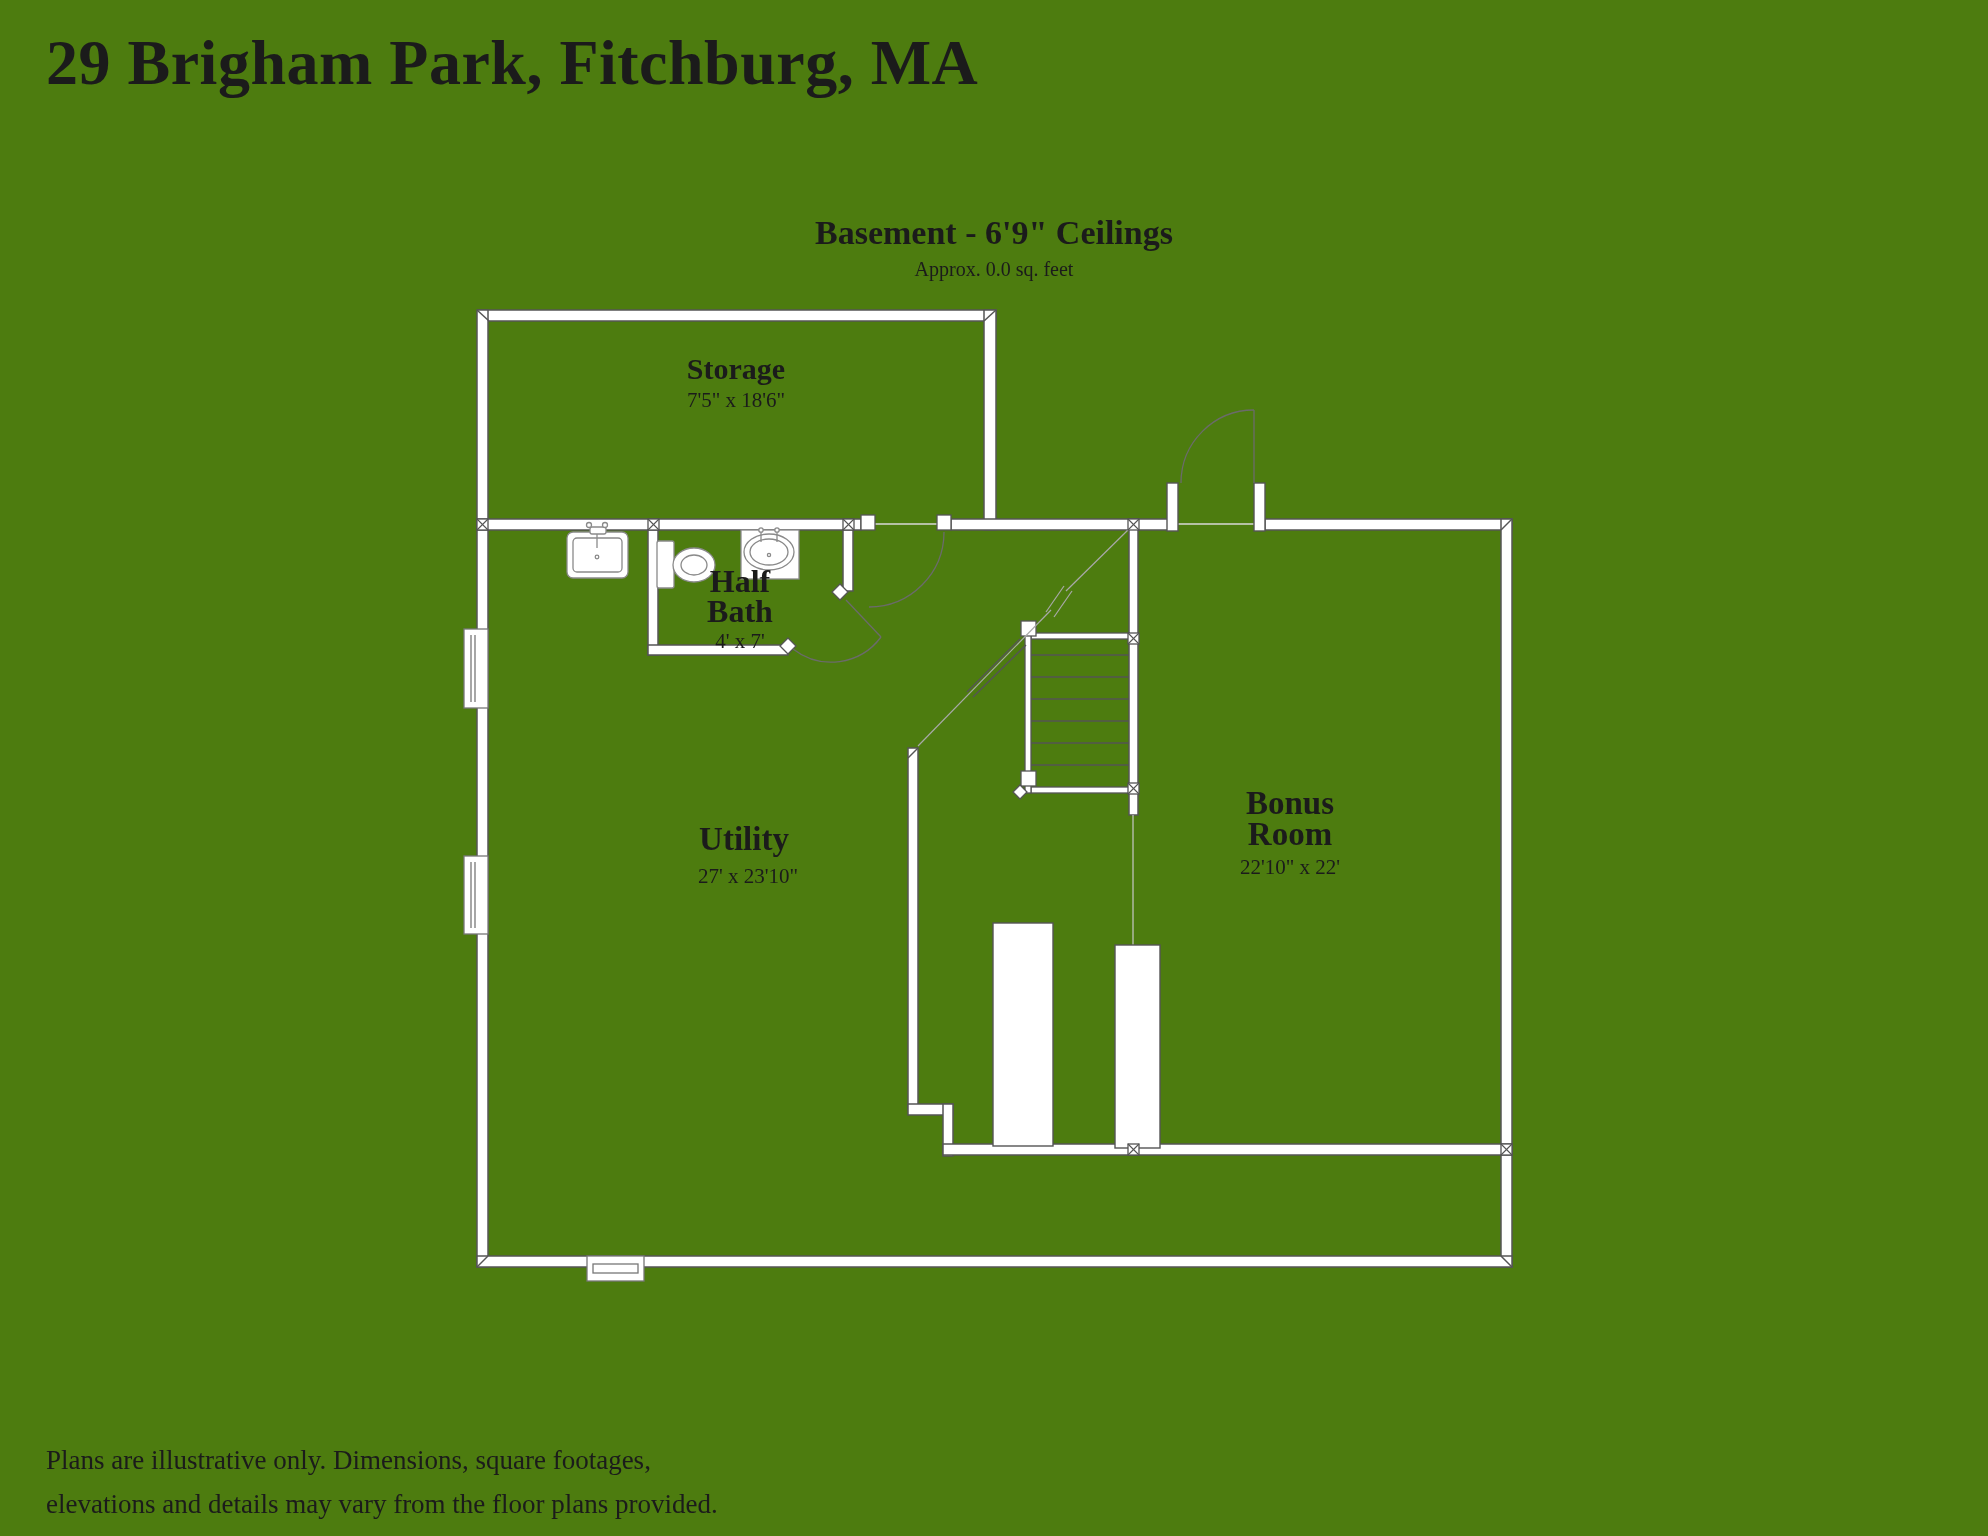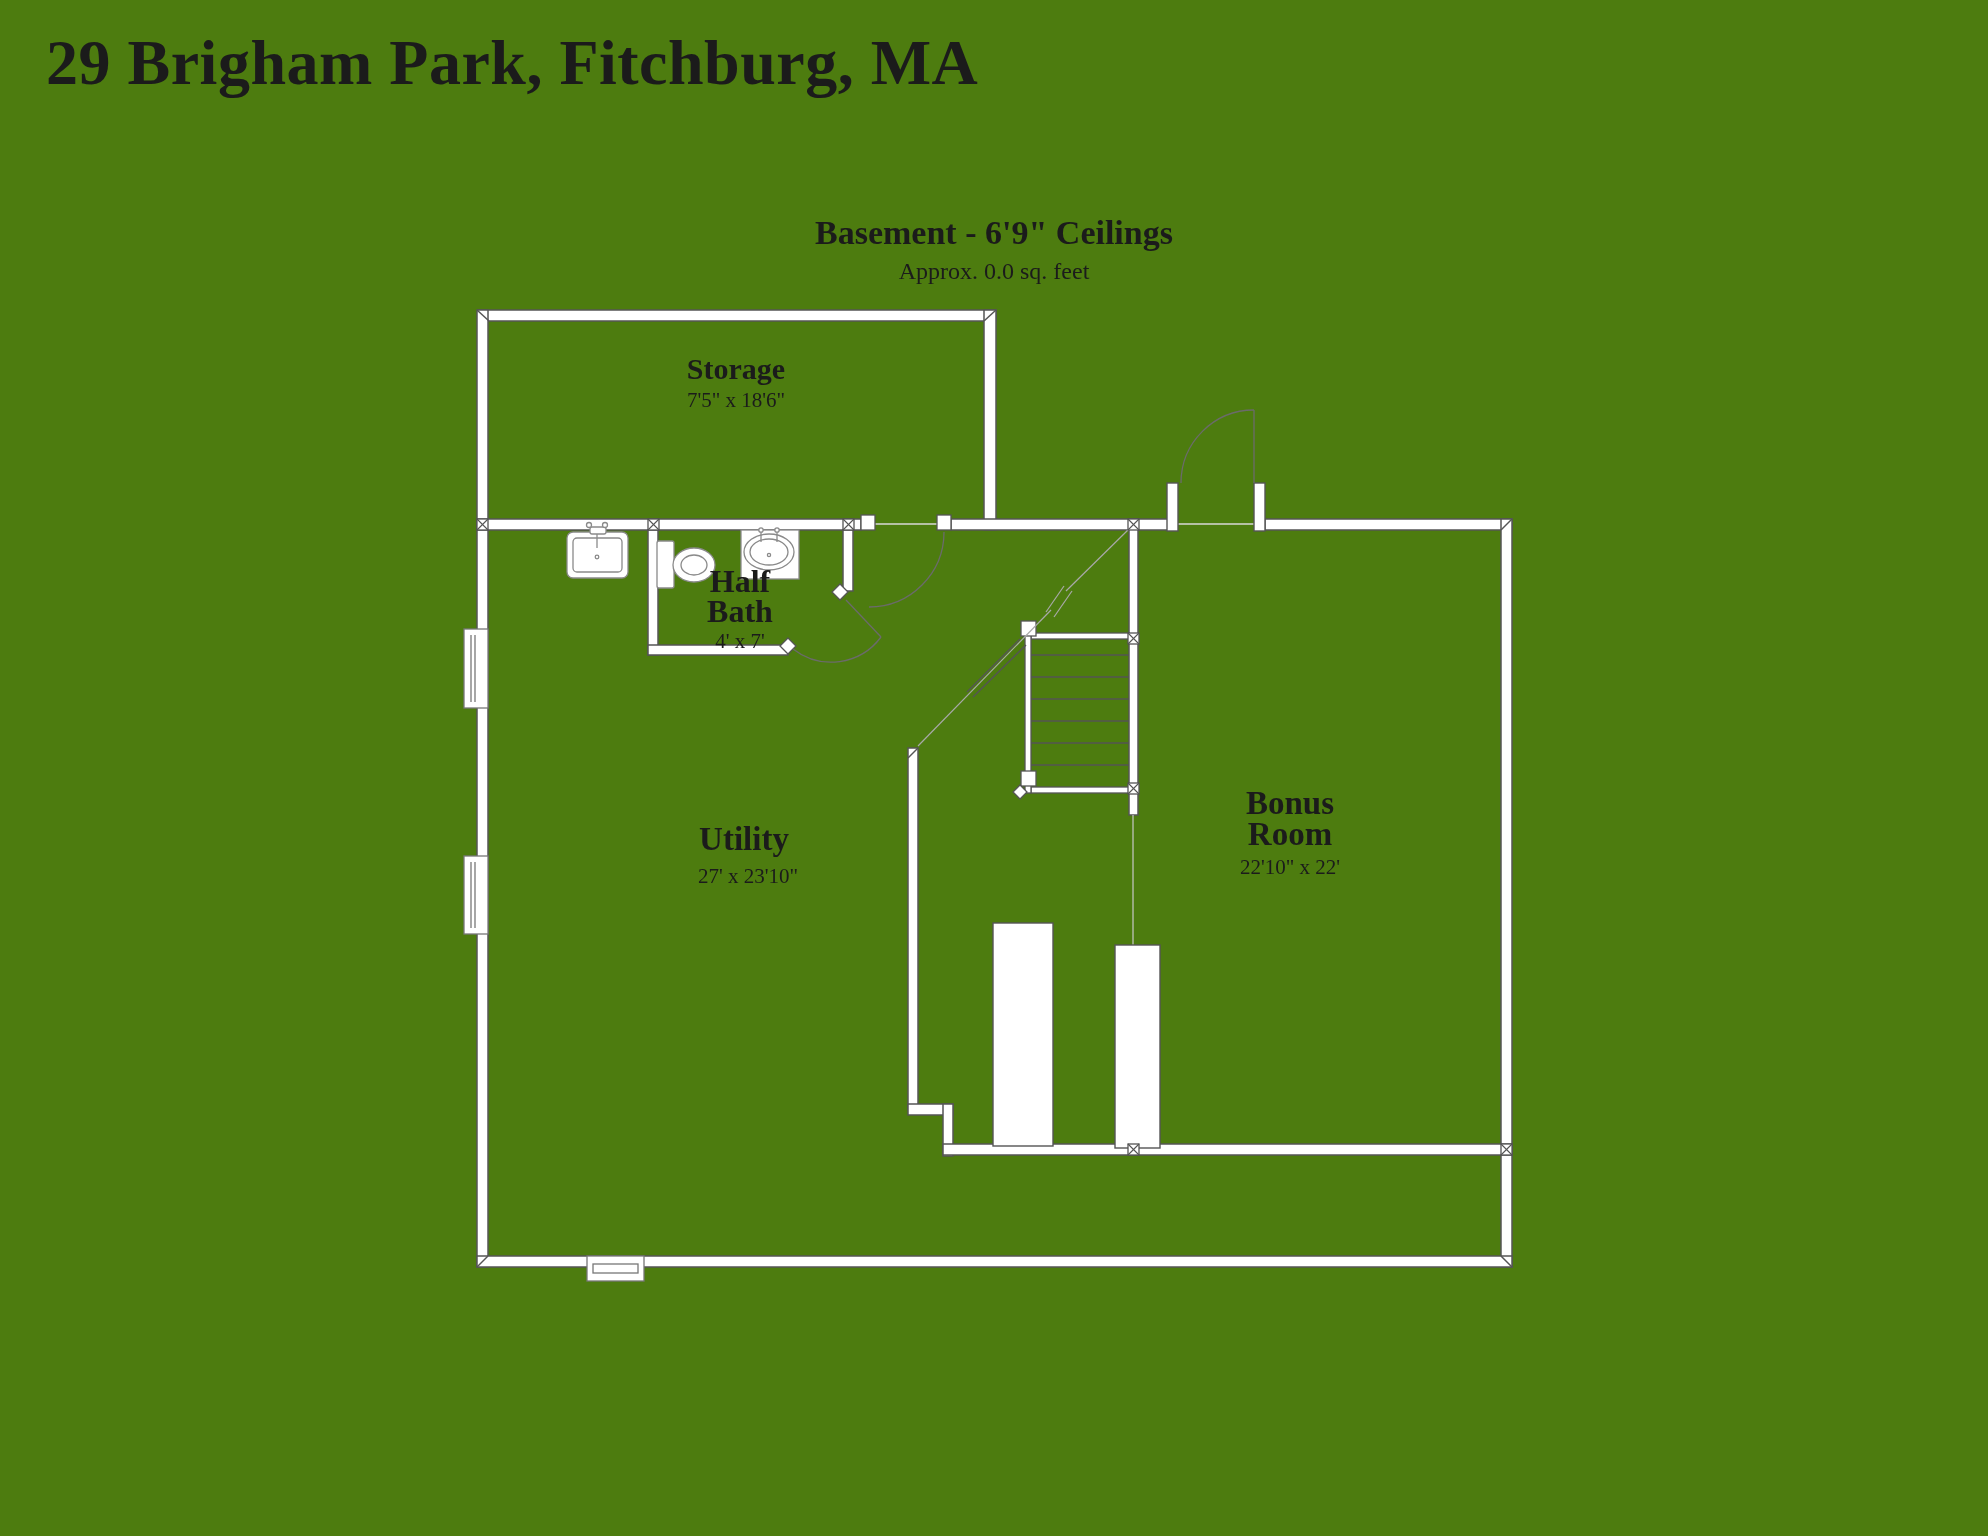--- a/index.html
+++ b/index.html
@@ -3,21 +3,21 @@
 <meta charset="utf-8">
 <style>
   html,body{margin:0;padding:0;background:#ffffff;}
   #page{position:relative;width:1988px;height:1536px;background:#4d7c0f;overflow:hidden;
         font-family:"Liberation Serif", serif;color:#1b1b1b;}
   #plan-svg{position:absolute;left:0;top:0;}
   .txt{position:absolute;white-space:nowrap;color:#1b1b1b;}
   .center{transform:translateX(-50%);text-align:center;}
   .page-title{left:46px;top:26px;font-size:64px;font-weight:700;letter-spacing:0.5px;}
   .plan-heading{left:994px;top:214px;font-size:34px;font-weight:700;}
-  .plan-subheading{left:994px;top:258px;font-size:24px;font-weight:400;}
+  .plan-subheading{left:994px;top:258px;font-size:20px;font-weight:400;}
   .room-name{font-weight:700;line-height:30px;}
   .room-dims{font-weight:400;font-size:21px;}
   .storage-name{left:736px;top:354px;font-size:30px;font-family:Liberation Serif, serif;}
   .storage-dims{left:736px;top:388px;}
   .halfbath-name{left:740px;top:566px;font-size:32px;}
   .halfbath-dims{left:740px;top:629px;}
   .utility-name{left:744px;top:824px;font-size:33px;}
   .utility-dims{left:748px;top:864px;}
   .bonus-name{left:1290px;top:788px;font-size:33px;line-height:31px;}
   .bonus-dims{left:1290px;top:855px;}
@@ -201,14 +201,18 @@
 
   <div class="txt center room-name utility-name">Utility</div>
   <div class="txt center room-dims utility-dims">27' x 23'10"</div>
 
   <div class="txt center room-name bonus-name">
     <div>Bonus</div>
     <div>Room</div>
   </div>
   <div class="txt center room-dims bonus-dims">22'10" x 22'</div>
 
+  <div class="txt footer">
+    <div>Plans are illustrative only. Dimensions, square footages,</div>
+    <div>elevations and details may vary from the floor plans provided.</div>
+  </div>
 
 </div>
 
 </body></html>

